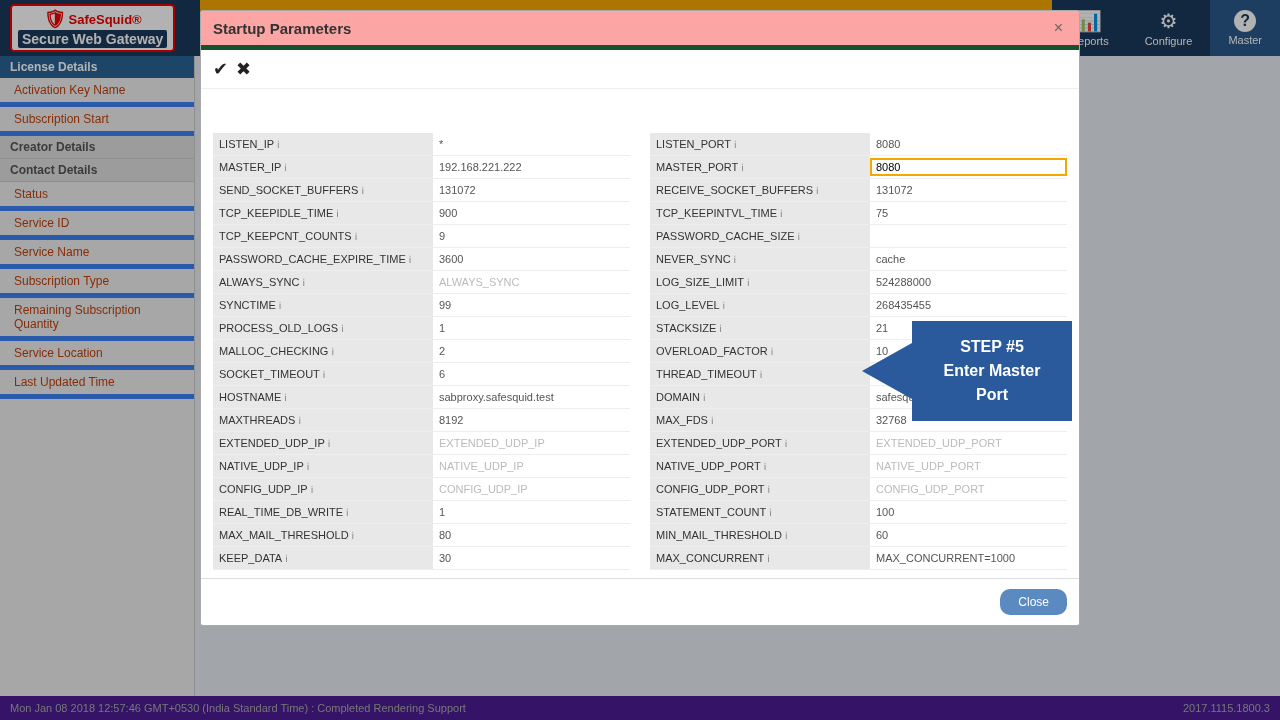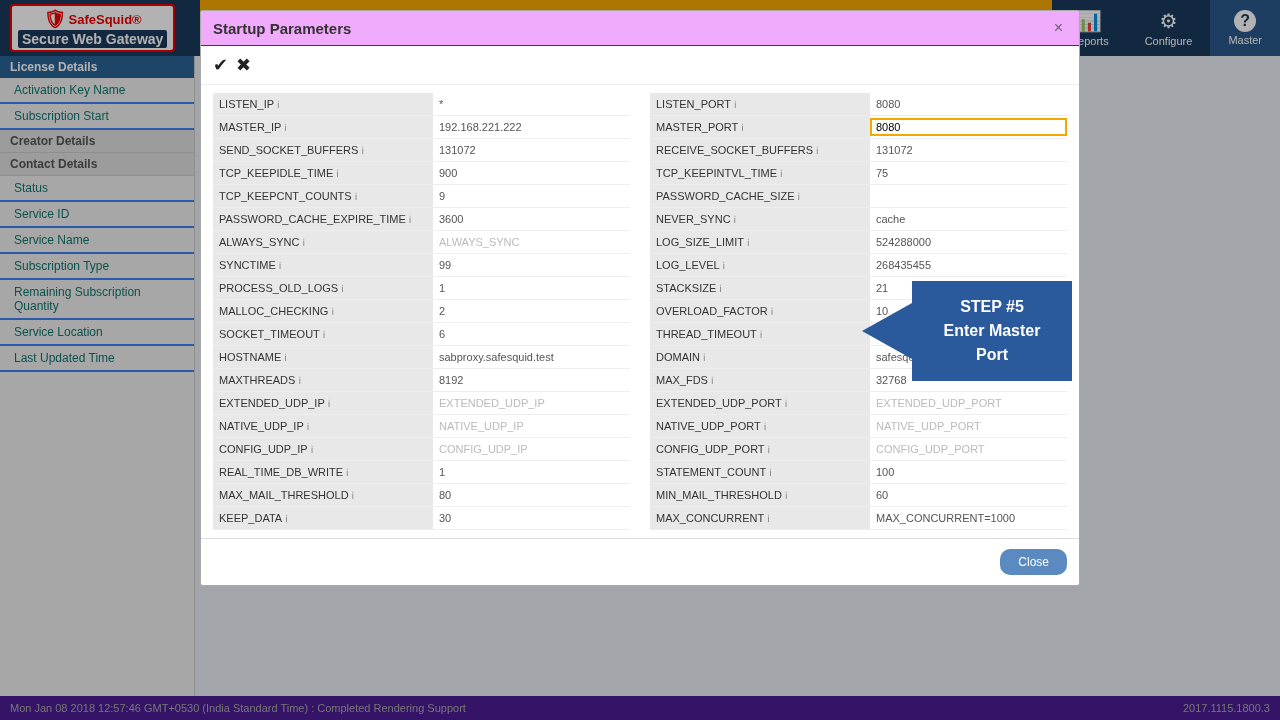--- a/index.html
+++ b/index.html
@@ -35,21 +35,21 @@
     #main-layout { display: flex; height: calc(720px - 56px - 24px); }
 
     
     #sidebar {
       width: 195px; background: #f0f0f0; border-right: 1px solid #ccc; flex-shrink: 0; padding-top: 0;
     }
     .sidebar-section-header {
       background: #2a6496; color: #fff; padding: 4px 10px; font-size: 12px; font-weight: bold; cursor: pointer;
     }
     .sidebar-item {
-      padding: 5px 14px; color: #0f766e; font-size: 12px; cursor: pointer; border-bottom: 2px solid #3b82f6;
+      padding: 5px 14px; color: #c2410c; font-size: 12px; cursor: pointer; border-bottom: 5px solid #3b82f6;
     }
     .sidebar-subsection {
       padding: 4px 10px; font-size: 12px; color: #555; font-weight: bold; background: #e0e0e0; border-bottom: 1px solid #ccc;
     }
 
     
     #right-panel {
       flex: 1; background: #e8eef4; position: relative; padding: 15px;
     }
     .panel-section { margin-bottom: 20px; }
@@ -68,30 +68,30 @@
     
     #modal-overlay {
       position: absolute; top: 0; left: 0; width: 100%; height: 100%; background: rgba(0,0,0,0.3); z-index: 100;
       display: flex; justify-content: center; align-items: flex-start; padding-top: 10px;
     }
     #modal {
       background: #fff; border: 1px solid #aaa; border-radius: 3px; width: 880px; max-height: 660px;
       display: flex; flex-direction: column; position: relative;
     }
     #modal-header {
-      background: #f0abfc; border-bottom: 1px solid #14532d; padding: 8px 12px; display: flex; align-items: center; justify-content: space-between;
+      background: #fca5a5; border-bottom: 5px solid #14532d; padding: 8px 12px; display: flex; align-items: center; justify-content: space-between;
     }
     #modal-title { font-size: 15px; font-weight: bold; color: #333; }
     #modal-close { cursor: pointer; font-size: 16px; color: #666; background: none; border: none; padding: 0 4px; }
     #modal-toolbar { padding: 8px 12px; display: flex; gap: 8px; align-items: center; border-bottom: 1px solid #eee; }
     #modal-body { padding: 8px 12px; overflow-y: auto; flex: 1; }
 
     
     .params-grid {
-      display: grid; grid-template-columns: 1fr 1fr; gap: 0 20px;
+      display: grid; grid-template-columns: 1fr 1fr; gap: 0 20px; margin-top: 36px;
     }
     .params-col { display: flex; flex-direction: column; }
     .param-row {
       display: grid; grid-template-columns: 220px 1fr; align-items: center; border-bottom: 1px solid #eee; min-height: 22px;
     }
     .param-name {
       background: #e8e8e8; padding: 2px 6px; font-size: 11px; color: #333; display: flex; align-items: center; gap: 3px; min-height: 22px;
     }
     .param-value {
       padding: 2px 6px; font-size: 11px; color: #555; min-height: 22px; display: flex; align-items: center;

